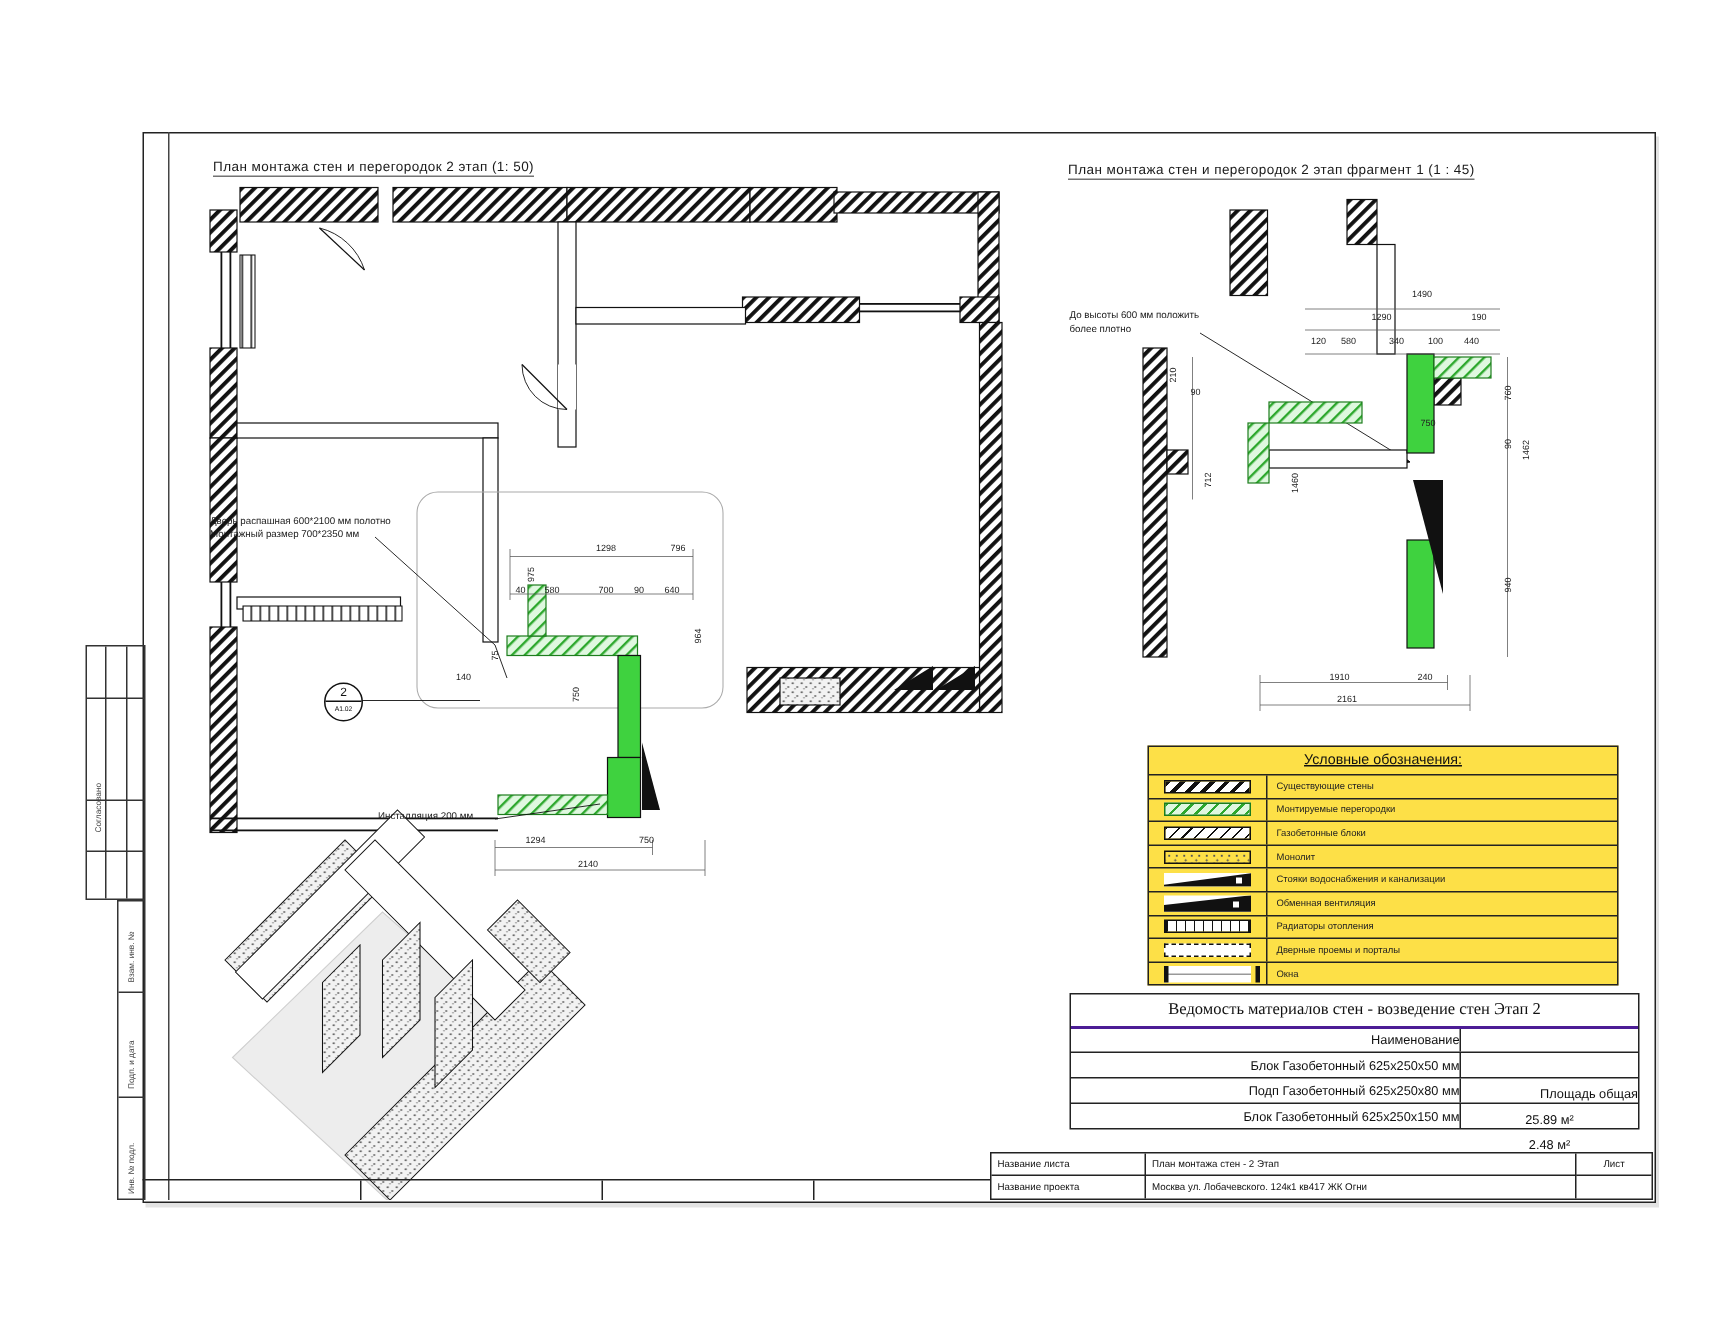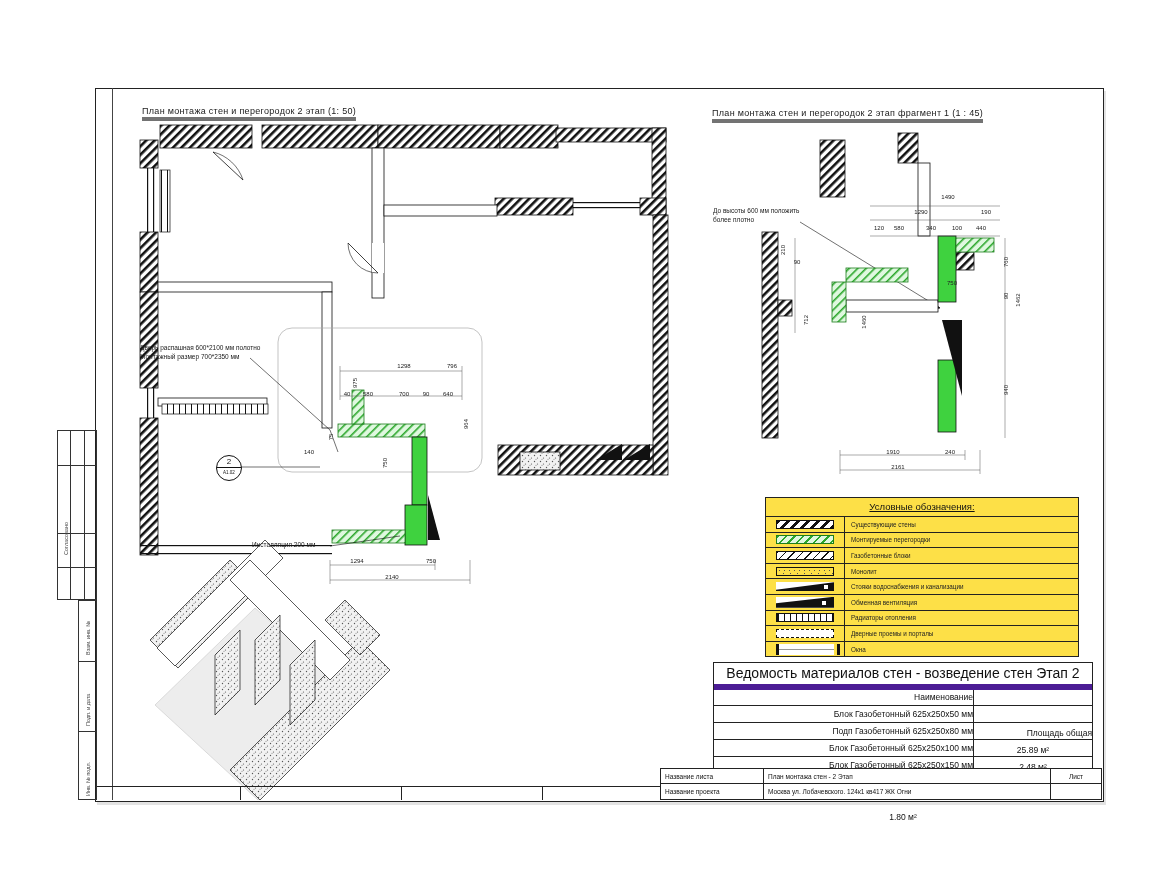--- a/index.html
+++ b/index.html
@@ -5,21 +5,21 @@
   html,body{margin:0;padding:0;}
   body{position:relative;width:1155px;height:893px;background:#fff;overflow:hidden;
        font-family:"Liberation Sans",sans-serif;color:#111;}
   .abs{position:absolute;}
   
   .sheet{position:absolute;left:95px;top:88px;width:1007px;height:712px;
          border:1.6px solid #222;background:#fff;box-shadow:2px 3px 0 #e3e3e3;}
   .inner-margin{position:absolute;left:112px;top:88px;width:0;height:712px;border-left:1px solid #444;}
   
   .plan-title{position:absolute;font-size:9px;letter-spacing:.3px;color:#1a1a1a;
-              border-bottom:4px solid #737373;padding-bottom:1px;white-space:nowrap;}
+              border-bottom:1px solid #737373;padding-bottom:1px;white-space:nowrap;}
   
   .note{position:absolute;font-size:6.5px;color:#1a1a1a;white-space:nowrap;line-height:9px;}
   
   .dim{position:absolute;font-size:6px;color:#222;white-space:nowrap;transform:translate(-50%,-50%);}
   .dim.rot{transform:translate(-50%,-50%) rotate(-90deg);}
   
   .marker{position:absolute;left:216px;top:455px;width:24px;height:24px;border:1.2px solid #111;
           border-radius:50%;background:#fff;text-align:center;}
   .marker .num{font-size:8px;line-height:11px;border-bottom:1px solid #111;}
   .marker .ref{font-size:4.5px;line-height:9px;}
@@ -46,21 +46,21 @@
        background:#111;clip-path:polygon(0 60%,100% 0,100% 100%,0 100%);}
   .sw.wedge-solid:after{content:"";position:absolute;right:8px;top:4px;width:4px;height:4px;background:#fff;}
   .sw.radiator{background:repeating-linear-gradient(90deg,#111 0 1px,#fff 1px 6px);border-left:2px solid #111;border-right:2px solid #111;}
   .sw.dashed-rect{border:1px dashed #111;background:#fff;}
   .sw.window{border:none;height:11px;}
   .sw.window:before{content:"";position:absolute;left:0;top:0;width:100%;height:0;border-top:1px solid #999;top:5px;}
   .sw.window:after{content:"";position:absolute;left:0;top:0;width:100%;height:100%;
        border-left:3px solid #111;border-right:3px solid #111;}
   
   .mat{position:absolute;left:713px;top:662px;width:378px;border:1.4px solid #222;background:#fff;}
-  .mat-title{height:21px;line-height:21px;text-align:center;font-size:14px;border-bottom:6px solid #4c1d95;}
+  .mat-title{height:21px;line-height:21px;text-align:center;font-size:11px;border-bottom:2px solid #4c1d95;font-family:Liberation Serif, serif;}
   .mat-head{display:flex;height:15px;border-bottom:1px solid #222;font-size:8.5px;}
   .mat-head div{line-height:15px;text-align:right;}
   .mc1{width:260px;border-right:1px solid #222;box-sizing:border-box;}
   .mc2{flex:1;margin-top:36px;}
   .mrow{display:flex;height:16px;border-bottom:1px solid #222;font-size:8.5px;}
   .mrow:last-child{border-bottom:none;flex-direction:column;}
   .mrow .mc1{line-height:16px;padding-left:4px;text-align:right;white-space:nowrap;}
   .mrow .mc2{line-height:16px;text-align:center;}
   
   .tblock{position:absolute;left:660px;top:768px;width:442px;height:32px;border:1.2px solid #222;
@@ -376,24 +376,20 @@
   <div id="mat-rows">
       <div class="mrow">
         <div class="mc1">Блок Газобетонный 625x250x50 мм</div>
         <div class="mc2">25.89 м²</div>
       </div>
       <div class="mrow">
         <div class="mc1">Подп Газобетонный 625x250x80 мм</div>
         <div class="mc2">2.48 м²</div>
       </div>
       <div class="mrow">
-        <div class="mc1">Блок Газобетонный 625x250x100 мм</div>
-        <div class="mc2">10.55 м²</div>
-      </div>
-      <div class="mrow">
         <div class="mc1">Блок Газобетонный 625x250x150 мм</div>
         <div class="mc2">1.80 м²</div>
       </div>
     </div>
 </div>
 
 <div class="tblock">
   <div class="tcell">Название листа</div>
   <div class="tcell">План монтажа стен - 2 Этап</div>
   <div class="tcell last center">Лист</div>

